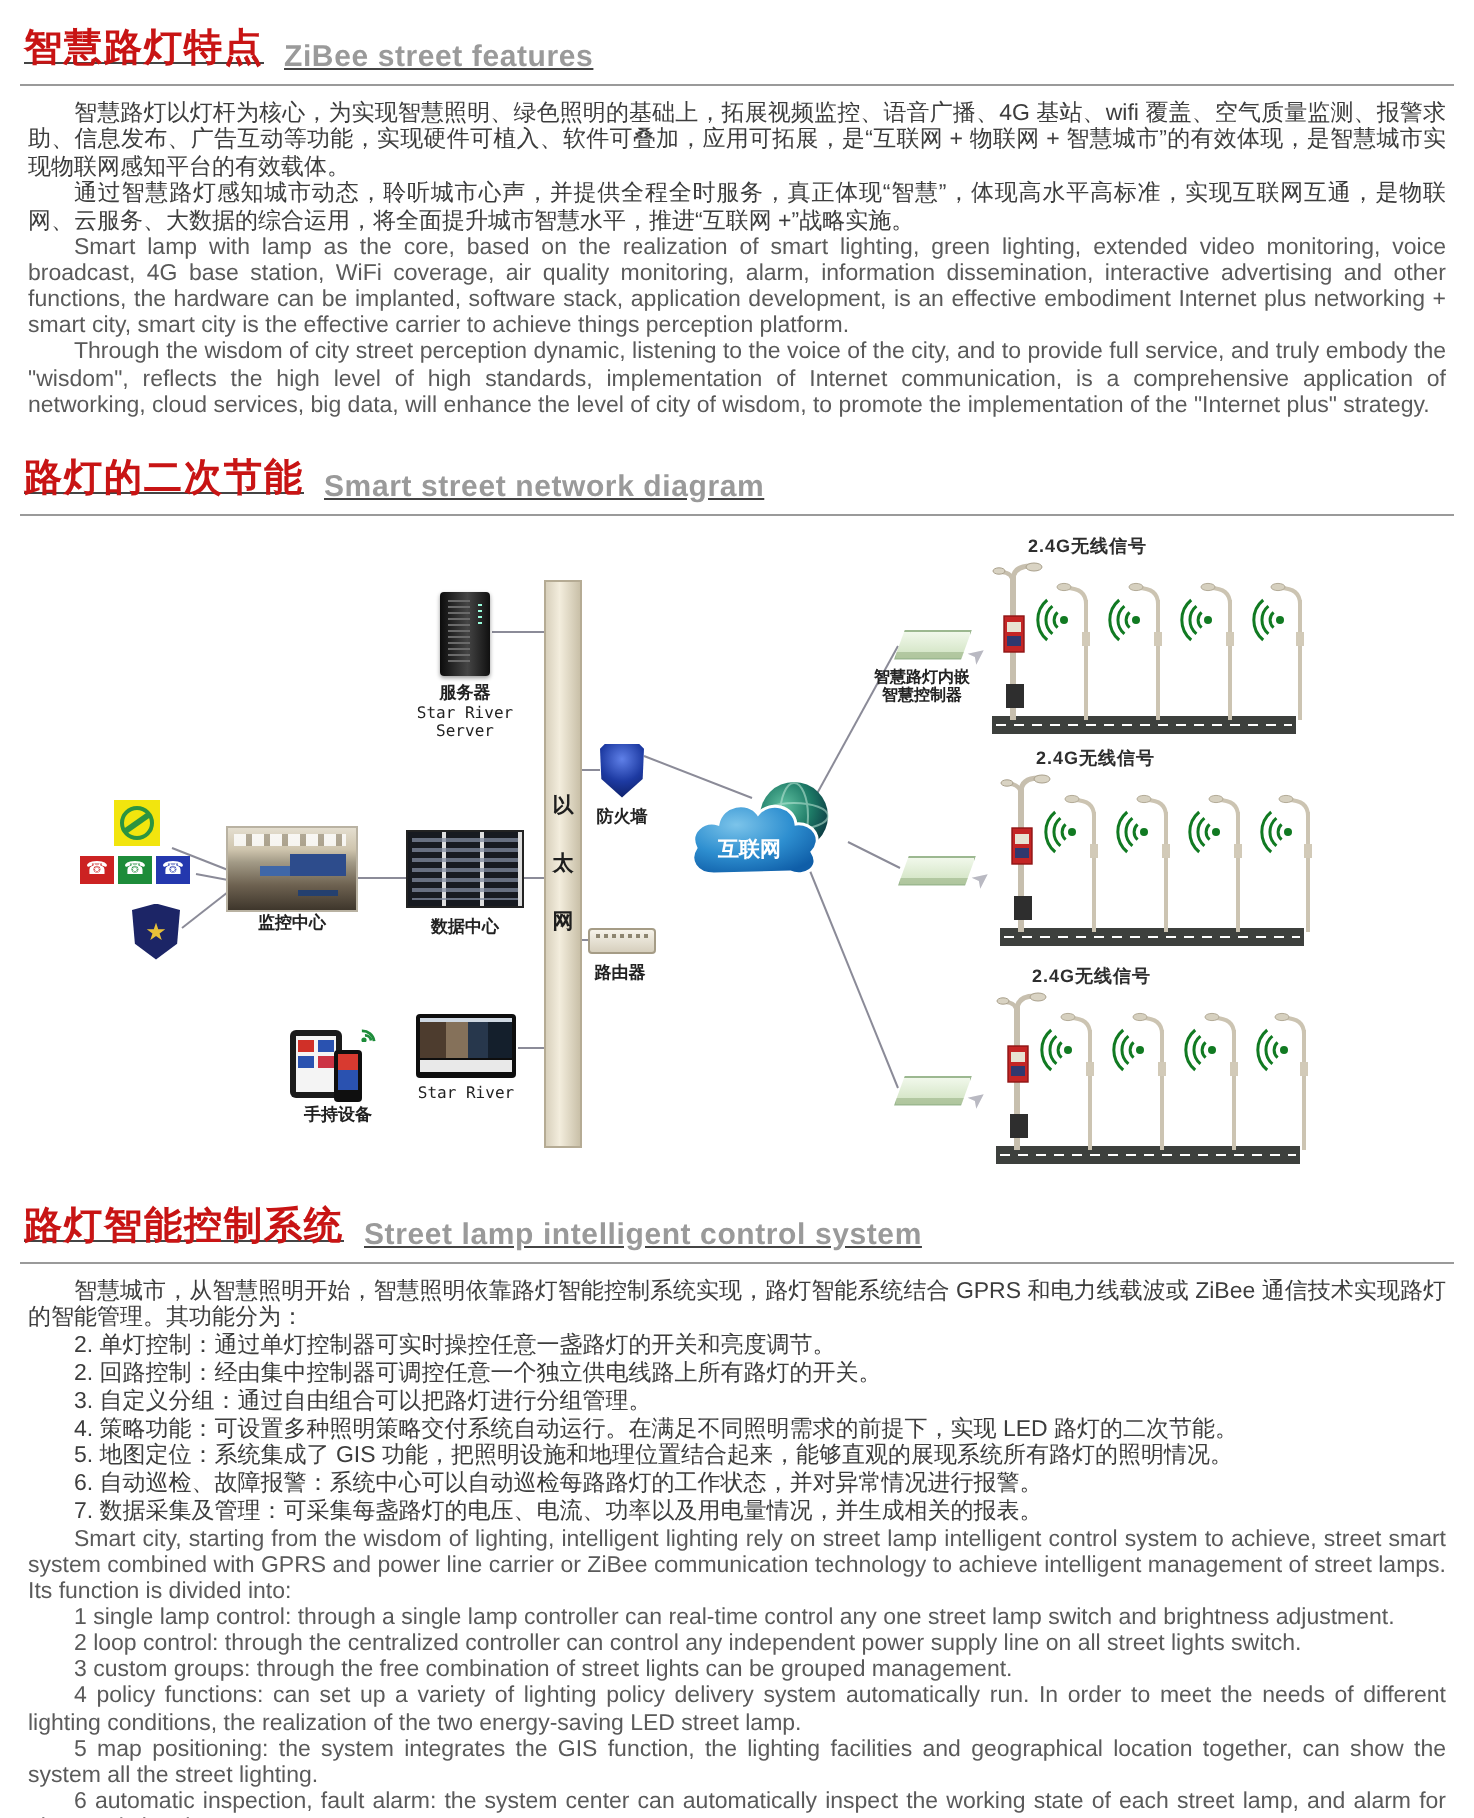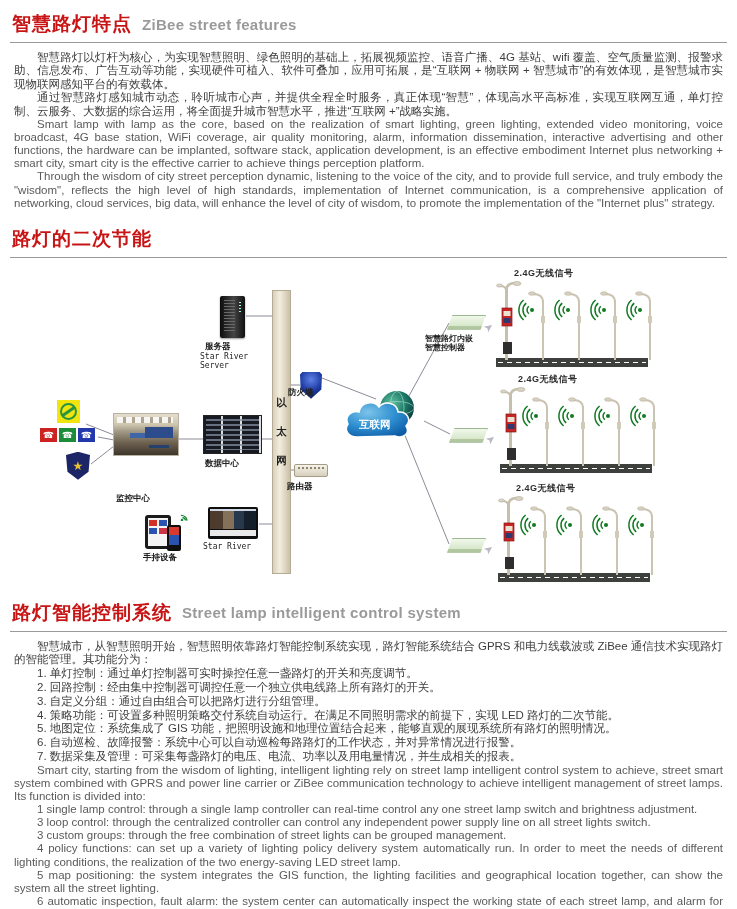--- a/index.html
+++ b/index.html
@@ -1,34 +1,34 @@
 <!DOCTYPE html>
 <html><head>
 <meta charset="utf-8">
 <style>
   html,body{margin:0;padding:0;}
   body{
     width:737px;height:909px;background:#ffffff;position:relative;overflow:hidden;
     font-family:"Liberation Sans","DejaVu Sans",sans-serif;color:#444;
   }
   
-  .sec-header{display:flex;align-items:center;gap:10px;margin:0 10px;
-    border-bottom:1.5px solid #9a9a9a;padding:3px 2px 5px 2px;}
+  .sec-header{display:flex;align-items:flex-end;gap:10px;margin:0 10px;
+    border-bottom:1.5px solid #9a9a9a;padding:3px 2px 5px 2px;text-decoration:underline;}
   .title-zh{color:#c81414;font-size:19px;font-weight:bold;letter-spacing:1px;white-space:nowrap;}
   .title-en{color:#9a9a9a;font-size:15px;font-weight:bold;letter-spacing:.3px;white-space:nowrap;}
   
   .text-block{margin:8px 14px 0 14px;}
   .text-block p{margin:0;text-align:justify;text-indent:2em;}
   p.zh{font-size:11.5px;color:#3d3d3d;line-height:13.4px;}
   p.en{font-size:11.5px;color:#5a5a5a;line-height:13.1px;}
   .s3 p.zh{line-height:13.8px;}
   
   .diagram{position:relative;height:332px;margin-top:5px;}
   .lines{position:absolute;left:0;top:0;z-index:0;}
-  .dlabel{position:absolute;font-size:8.5px;font-weight:bold;color:#222;line-height:9.5px;z-index:3;}
+  .dlabel{position:absolute;font-size:8.5px;font-weight:bold;color:#222;text-align:center;line-height:9.5px;z-index:3;}
   .mono{font-family:"DejaVu Sans Mono",monospace;font-size:8px;font-weight:normal;}
   
   .server-tower{position:absolute;left:220px;top:33px;width:25px;height:42px;z-index:2;
     background:linear-gradient(90deg,#0c0c0c,#454545 55%,#101010);border-radius:2px;box-shadow:0 1px 2px rgba(0,0,0,.4);}
   .server-tower::after{content:"";position:absolute;left:4px;top:4px;width:11px;bottom:5px;
     background:repeating-linear-gradient(180deg,#6a6a6a 0 1px,transparent 1px 3px);}
   .server-tower::before{content:"";position:absolute;right:4px;top:6px;width:2px;height:10px;
     background:repeating-linear-gradient(180deg,#9fd 0 1px,transparent 1px 3px);}
   
   .ethernet-bar{position:absolute;left:272px;top:27px;width:17px;height:282px;z-index:2;
@@ -102,27 +102,28 @@
 </style>
 </head>
 <body>
 
 <div class="sec-header" style="margin-top:8px;">
   <span class="title-zh">智慧路灯特点</span>
   <span class="title-en">ZiBee street features</span>
 </div>
 <div class="text-block">
   <p class="zh">智慧路灯以灯杆为核心，为实现智慧照明、绿色照明的基础上，拓展视频监控、语音广播、4G 基站、wifi 覆盖、空气质量监测、报警求助、信息发布、广告互动等功能，实现硬件可植入、软件可叠加，应用可拓展，是“互联网 + 物联网 + 智慧城市”的有效体现，是智慧城市实现物联网感知平台的有效载体。</p>
-  <p class="zh">通过智慧路灯感知城市动态，聆听城市心声，并提供全程全时服务，真正体现“智慧”，体现高水平高标准，实现互联网互通，单灯控制、云服务、大数据的综合运用，将全面提升城市智慧水平，推进“互联网 +”战略实施。</p>
+  <p class="zh">通过智慧路灯感知城市动态，聆听城市心声，并提供全程全时服务，真正体现“智慧”，体现高水平高标准，实现互联网互通，是物联网、云服务、大数据的综合运用，将全面提升城市智慧水平，推进“互联网 +”战略实施。</p>
   <p class="en">Smart lamp with lamp as the core, based on the realization of smart lighting, green lighting, extended video monitoring, voice broadcast, 4G base station, WiFi coverage, air quality monitoring, alarm, information dissemination, interactive advertising and other functions, the hardware can be implanted, software stack, application development, is an effective embodiment Internet plus networking + smart city, smart city is the effective carrier to achieve things perception platform.</p>
   <p class="en">Through the wisdom of city street perception dynamic, listening to the voice of the city, and to provide full service, and truly embody the "wisdom", reflects the high level of high standards, implementation of Internet communication, is a comprehensive application of networking, cloud services, big data, will enhance the level of city of wisdom, to promote the implementation of the "Internet plus" strategy.</p>
 </div>
 
 <div class="sec-header" style="margin-top:13px;">
   <span class="title-zh">路灯的二次节能</span>
+  <span class="title-en">Smart street network diagram</span>
 </div>
 
 <div class="diagram">
 
   <svg class="lines" width="737" height="332">
     <g stroke="#8b8b98" stroke-width="1">
       <line x1="86" y1="161" x2="114" y2="172"></line>
       <line x1="98" y1="174" x2="114" y2="177"></line>
       <line x1="91" y1="201" x2="114" y2="183"></line>
       <line x1="178" y1="176" x2="203" y2="176"></line>
@@ -140,38 +141,38 @@
 
   <div class="logo">
       <i></i>
     </div>
   <span class="ptile pt1"></span>
   <span class="ptile pt2"></span>
   <span class="ptile pt3"></span>
   <div class="badge"></div>
 
   <div class="monitor-photo"></div>
-  <div class="dlabel" style="left:116px;top:194px;width:60px;margin-top:37px;">监控中心</div>
+  <div class="dlabel" style="left:116px;top:194px;width:60px;">监控中心</div>
 
   <div class="racks"></div>
   <div class="dlabel" style="left:205px;top:196px;width:55px;">数据中心</div>
 
   <div class="server-tower"></div>
   <div class="dlabel" style="left:205px;top:79px;width:55px;">服务器</div>
   <div class="dlabel mono" style="left:200px;top:89px;width:65px;">Star River</div>
   <div class="dlabel mono" style="left:200px;top:98px;width:65px;">Server</div>
 
   <div class="ethernet-bar">
     <span>以</span>
     <span>太</span>
     <span>网</span>
   </div>
 
   <div class="firewall"></div>
-  <div class="dlabel" style="left:288px;top:125px;width:46px;">防火墙</div>
+  <div class="dlabel" style="left:288px;top:141px;width:46px;">防火墙</div>
 
   <div class="router"></div>
   <div class="dlabel" style="left:287px;top:219px;width:46px;">路由器</div>
 
   <div class="display">
     <div class="screen"></div>
       <div class="tray"></div>
   </div>
   <div class="dlabel mono" style="left:203px;top:279px;width:60px;">Star River</div>
 
@@ -437,28 +438,28 @@
   </div>
 
 </div>
 
 <div class="sec-header" style="margin-top:2px;">
   <span class="title-zh">路灯智能控制系统</span>
   <span class="title-en">Street lamp intelligent control system</span>
 </div>
 <div class="text-block s3">
   <p class="zh">智慧城市，从智慧照明开始，智慧照明依靠路灯智能控制系统实现，路灯智能系统结合 GPRS 和电力线载波或 ZiBee 通信技术实现路灯的智能管理。其功能分为：</p>
-  <p class="zh">1. 单灯控制：通过单灯控制器可实时操控任意一盏路灯的开关和亮度调节。</p>
+  <p class="zh">2. 单灯控制：通过单灯控制器可实时操控任意一盏路灯的开关和亮度调节。</p>
   <p class="zh">2. 回路控制：经由集中控制器可调控任意一个独立供电线路上所有路灯的开关。</p>
   <p class="zh">3. 自定义分组：通过自由组合可以把路灯进行分组管理。</p>
   <p class="zh">4. 策略功能：可设置多种照明策略交付系统自动运行。在满足不同照明需求的前提下，实现 LED 路灯的二次节能。</p>
   <p class="zh">5. 地图定位：系统集成了 GIS 功能，把照明设施和地理位置结合起来，能够直观的展现系统所有路灯的照明情况。</p>
   <p class="zh">6. 自动巡检、故障报警：系统中心可以自动巡检每路路灯的工作状态，并对异常情况进行报警。</p>
   <p class="zh">7. 数据采集及管理：可采集每盏路灯的电压、电流、功率以及用电量情况，并生成相关的报表。</p>
   <p class="en">Smart city, starting from the wisdom of lighting, intelligent lighting rely on street lamp intelligent control system to achieve, street smart system combined with GPRS and power line carrier or ZiBee communication technology to achieve intelligent management of street lamps. Its function is divided into:</p>
   <p class="en">1 single lamp control: through a single lamp controller can real-time control any one street lamp switch and brightness adjustment.</p>
-  <p class="en">3 loop control: through the centralized controller can control any independent power supply line on all street lights switch.</p>
+  <p class="en">2 loop control: through the centralized controller can control any independent power supply line on all street lights switch.</p>
   <p class="en">3 custom groups: through the free combination of street lights can be grouped management.</p>
   <p class="en">4 policy functions: can set up a variety of lighting policy delivery system automatically run. In order to meet the needs of different lighting conditions, the realization of the two energy-saving LED street lamp.</p>
   <p class="en">5 map positioning: the system integrates the GIS function, the lighting facilities and geographical location together, can show the system all the street lighting.</p>
   <p class="en">6 automatic inspection, fault alarm: the system center can automatically inspect the working state of each street lamp, and alarm for abnormal situation.</p>
 
 </div>
 
 </body></html>

